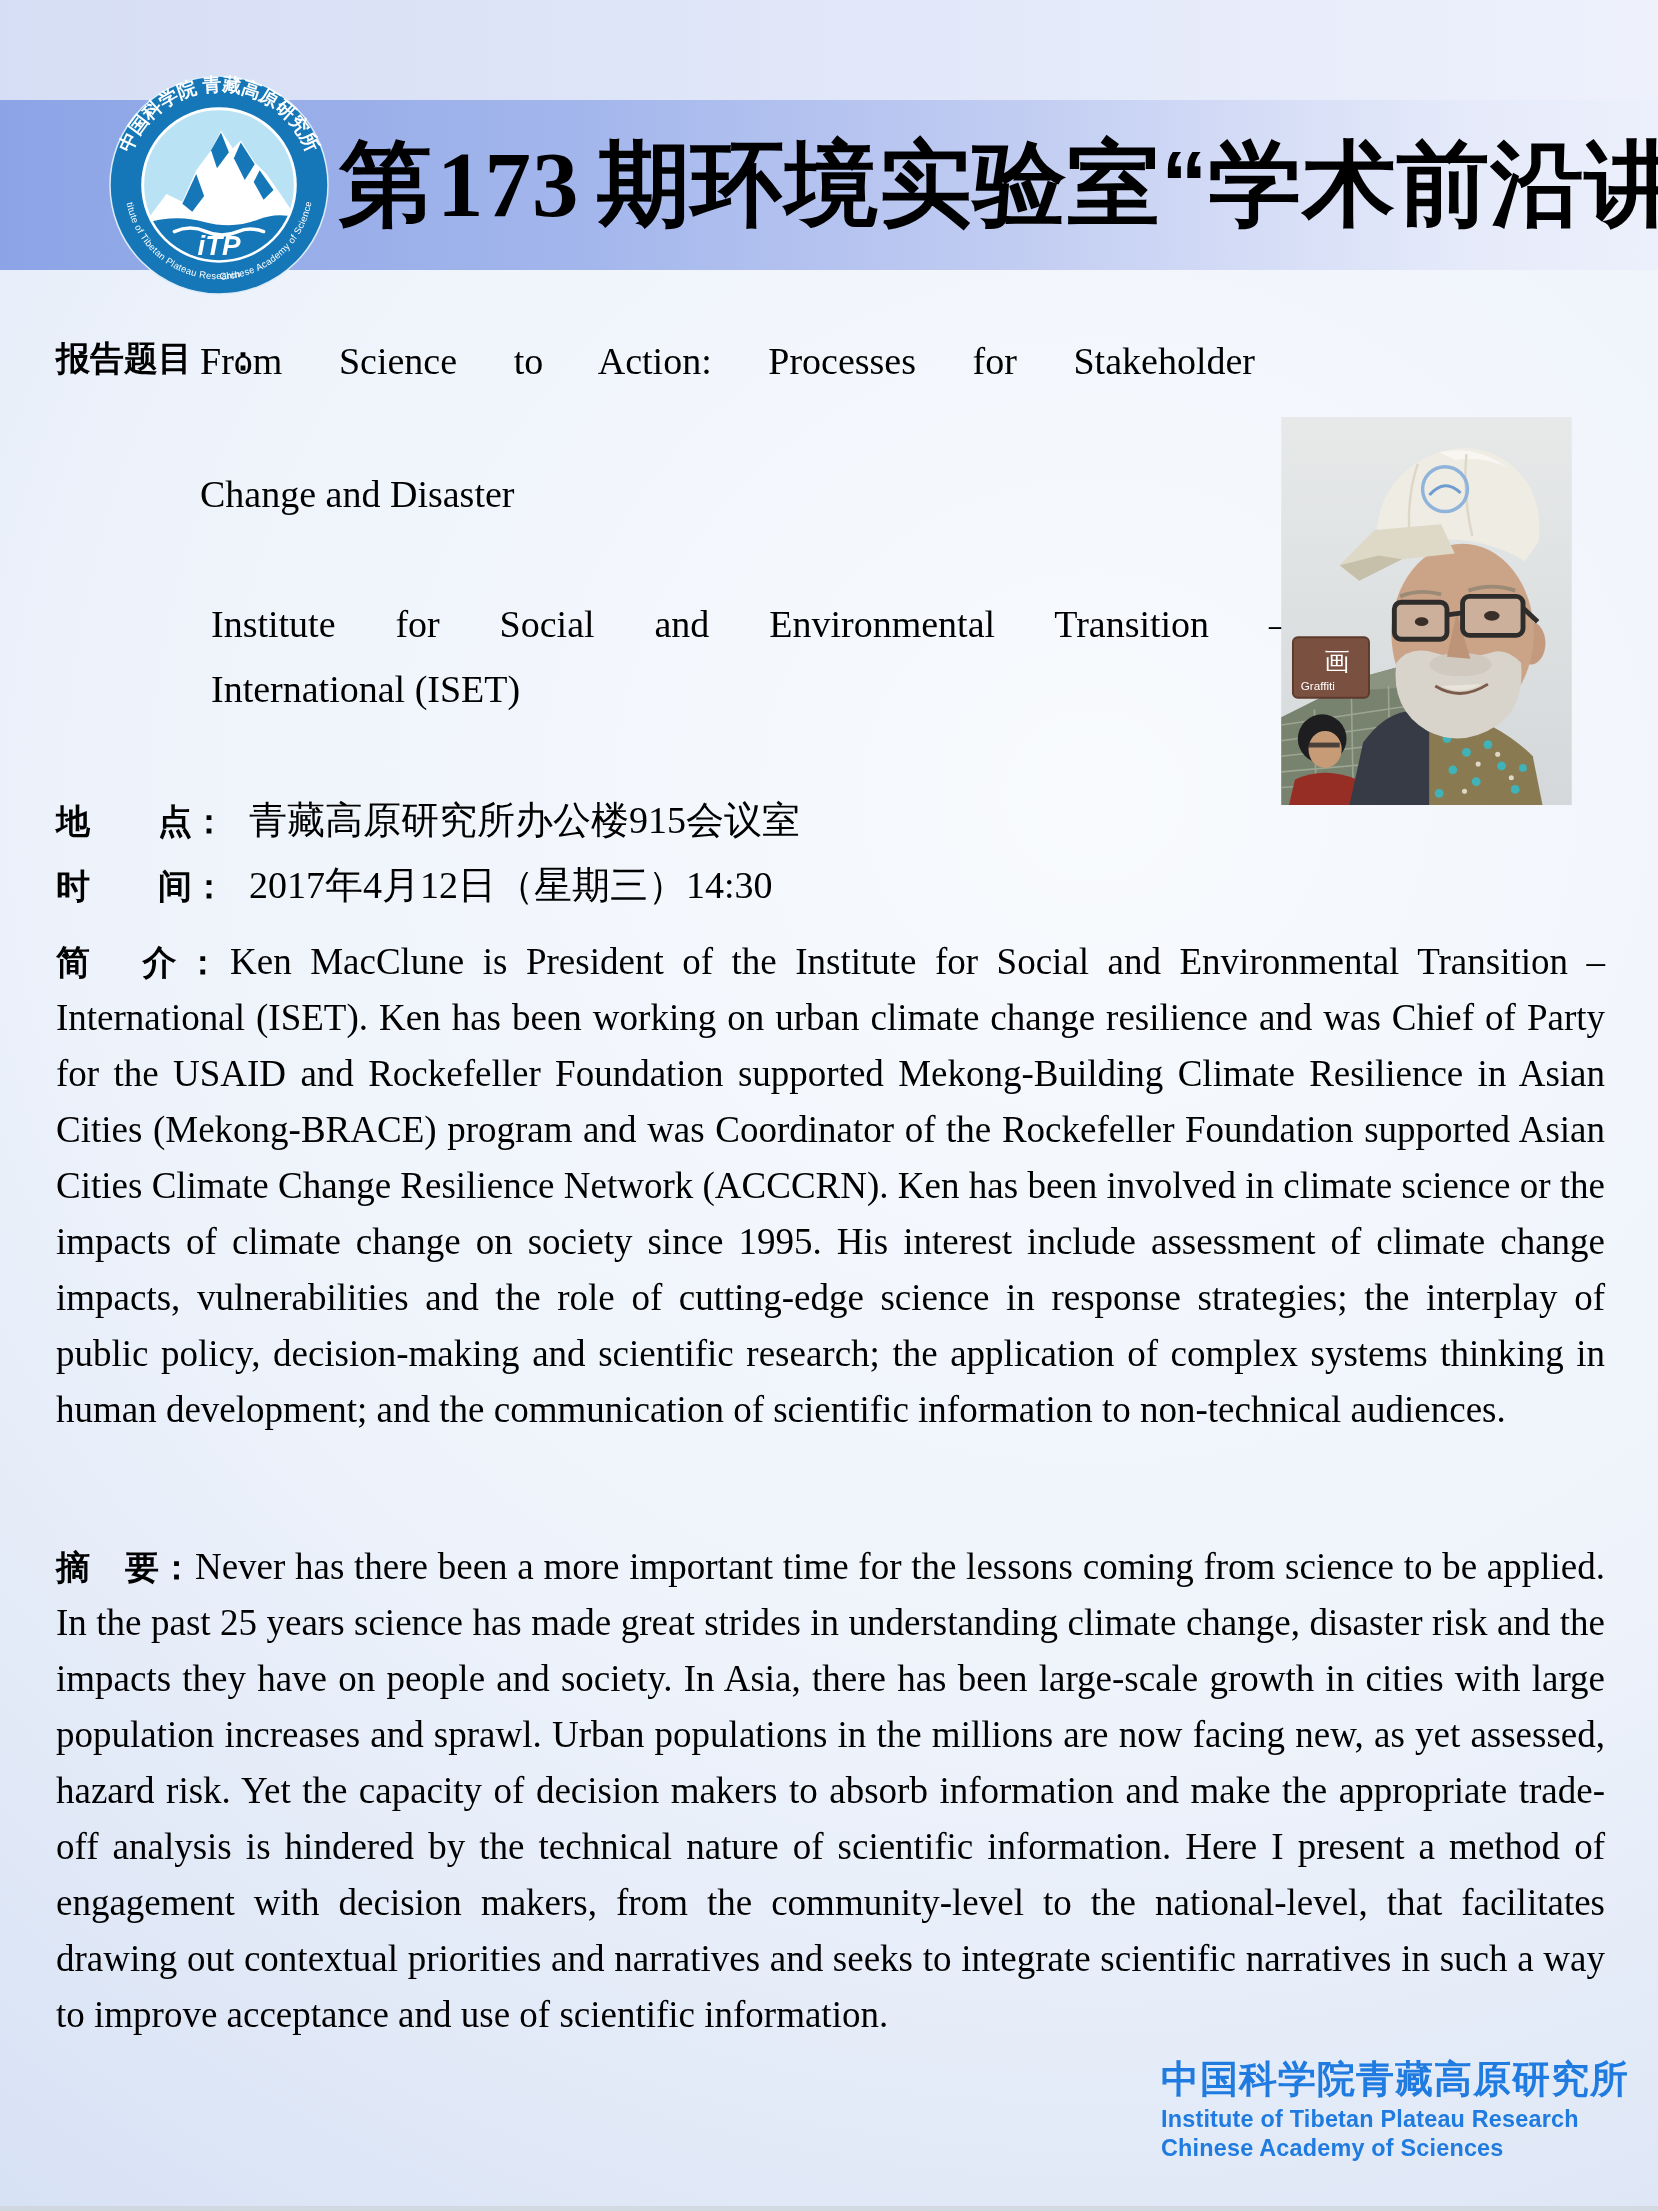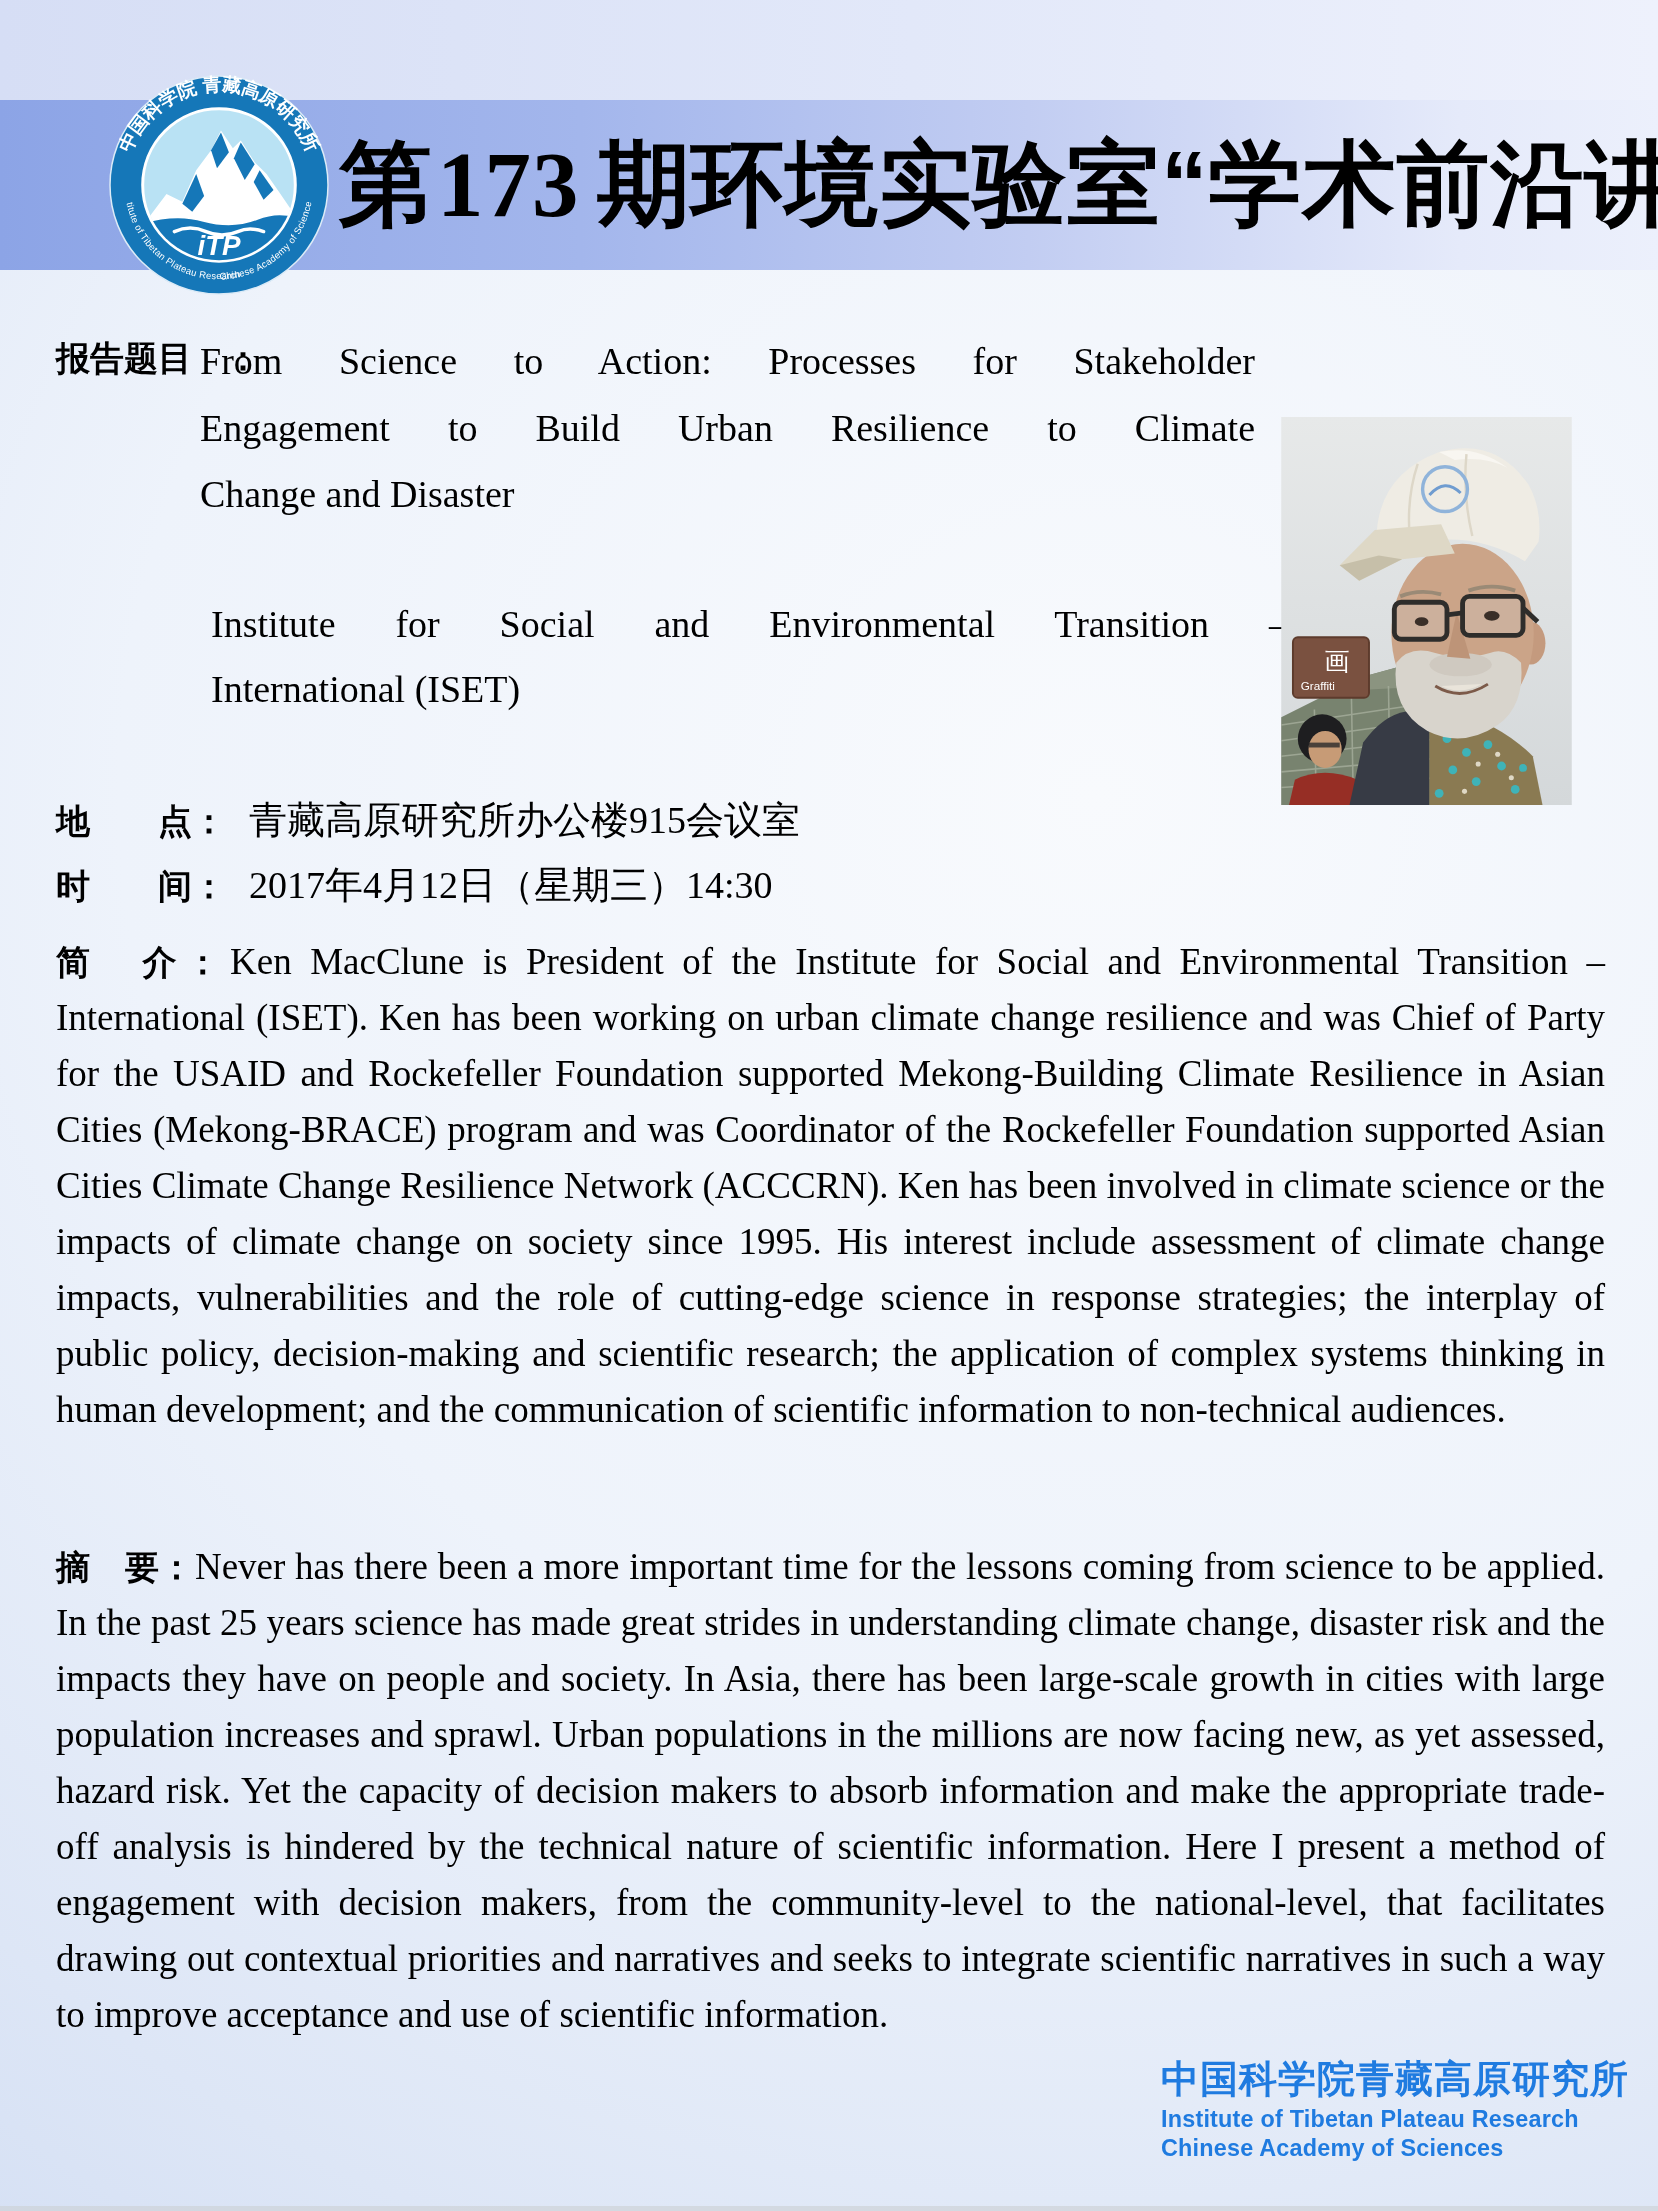--- a/index.html
+++ b/index.html
@@ -82,21 +82,20 @@
       </text>
     </svg>
   </div>
 
   <h1 class="title"><span>第</span><span class="t-num">173</span><span class="t-suf">期环境实验室“学术前沿讲座”</span></h1>
 
   <div class="row" style="top:339px;">
     <span class="lbl">报告题目　：</span>
   </div>
   <div class="jline" style="top:341px;">From Science to Action: Processes for Stakeholder</div>
-  <div class="jline" style="top:408px;">Engagement to Build Urban Resilience to Climate</div>
   <div class="jline last" style="top:474px;">Change and Disaster</div>
 
   <div class="jline aline" style="top:604px;">Institute for Social and Environmental Transition –</div>
   <div class="jline aline last" style="top:669px;">International (ISET)</div>
 
 
   <div class="row" style="top:799px;">
     <span class="lbl">地　　点：</span><span class="val">青藏高原研究所办公楼915会议室</span>
   </div>
 

